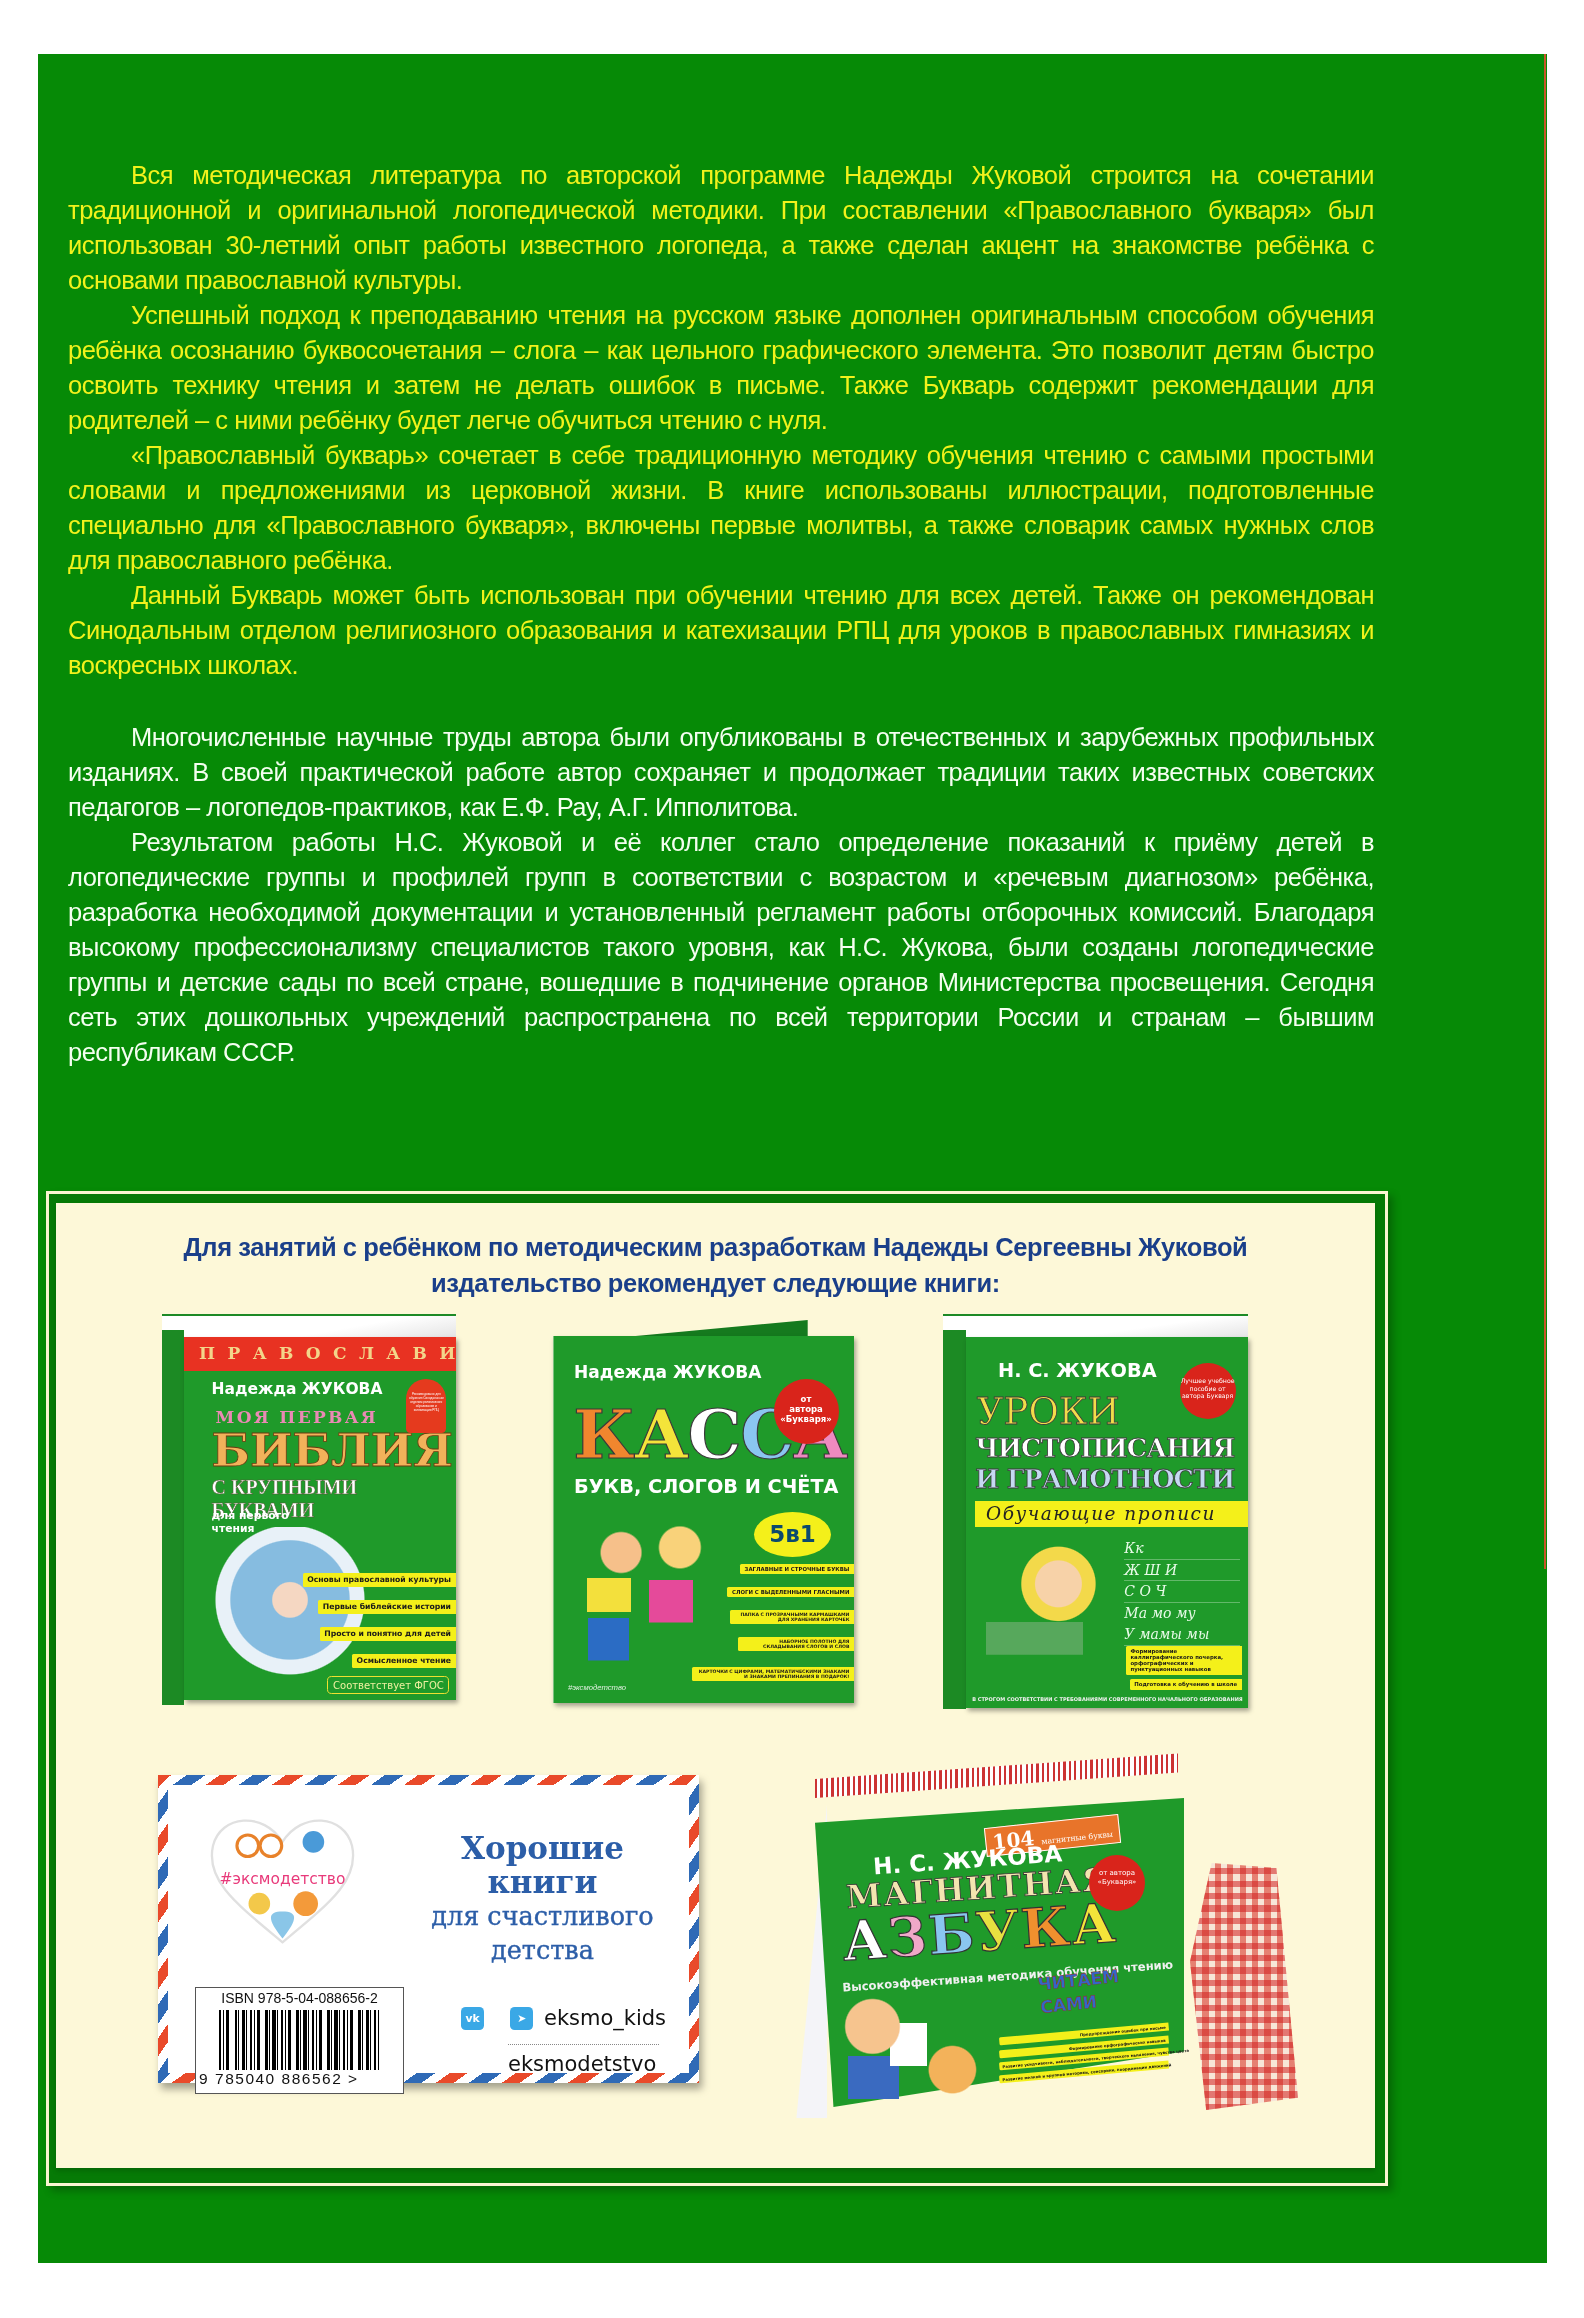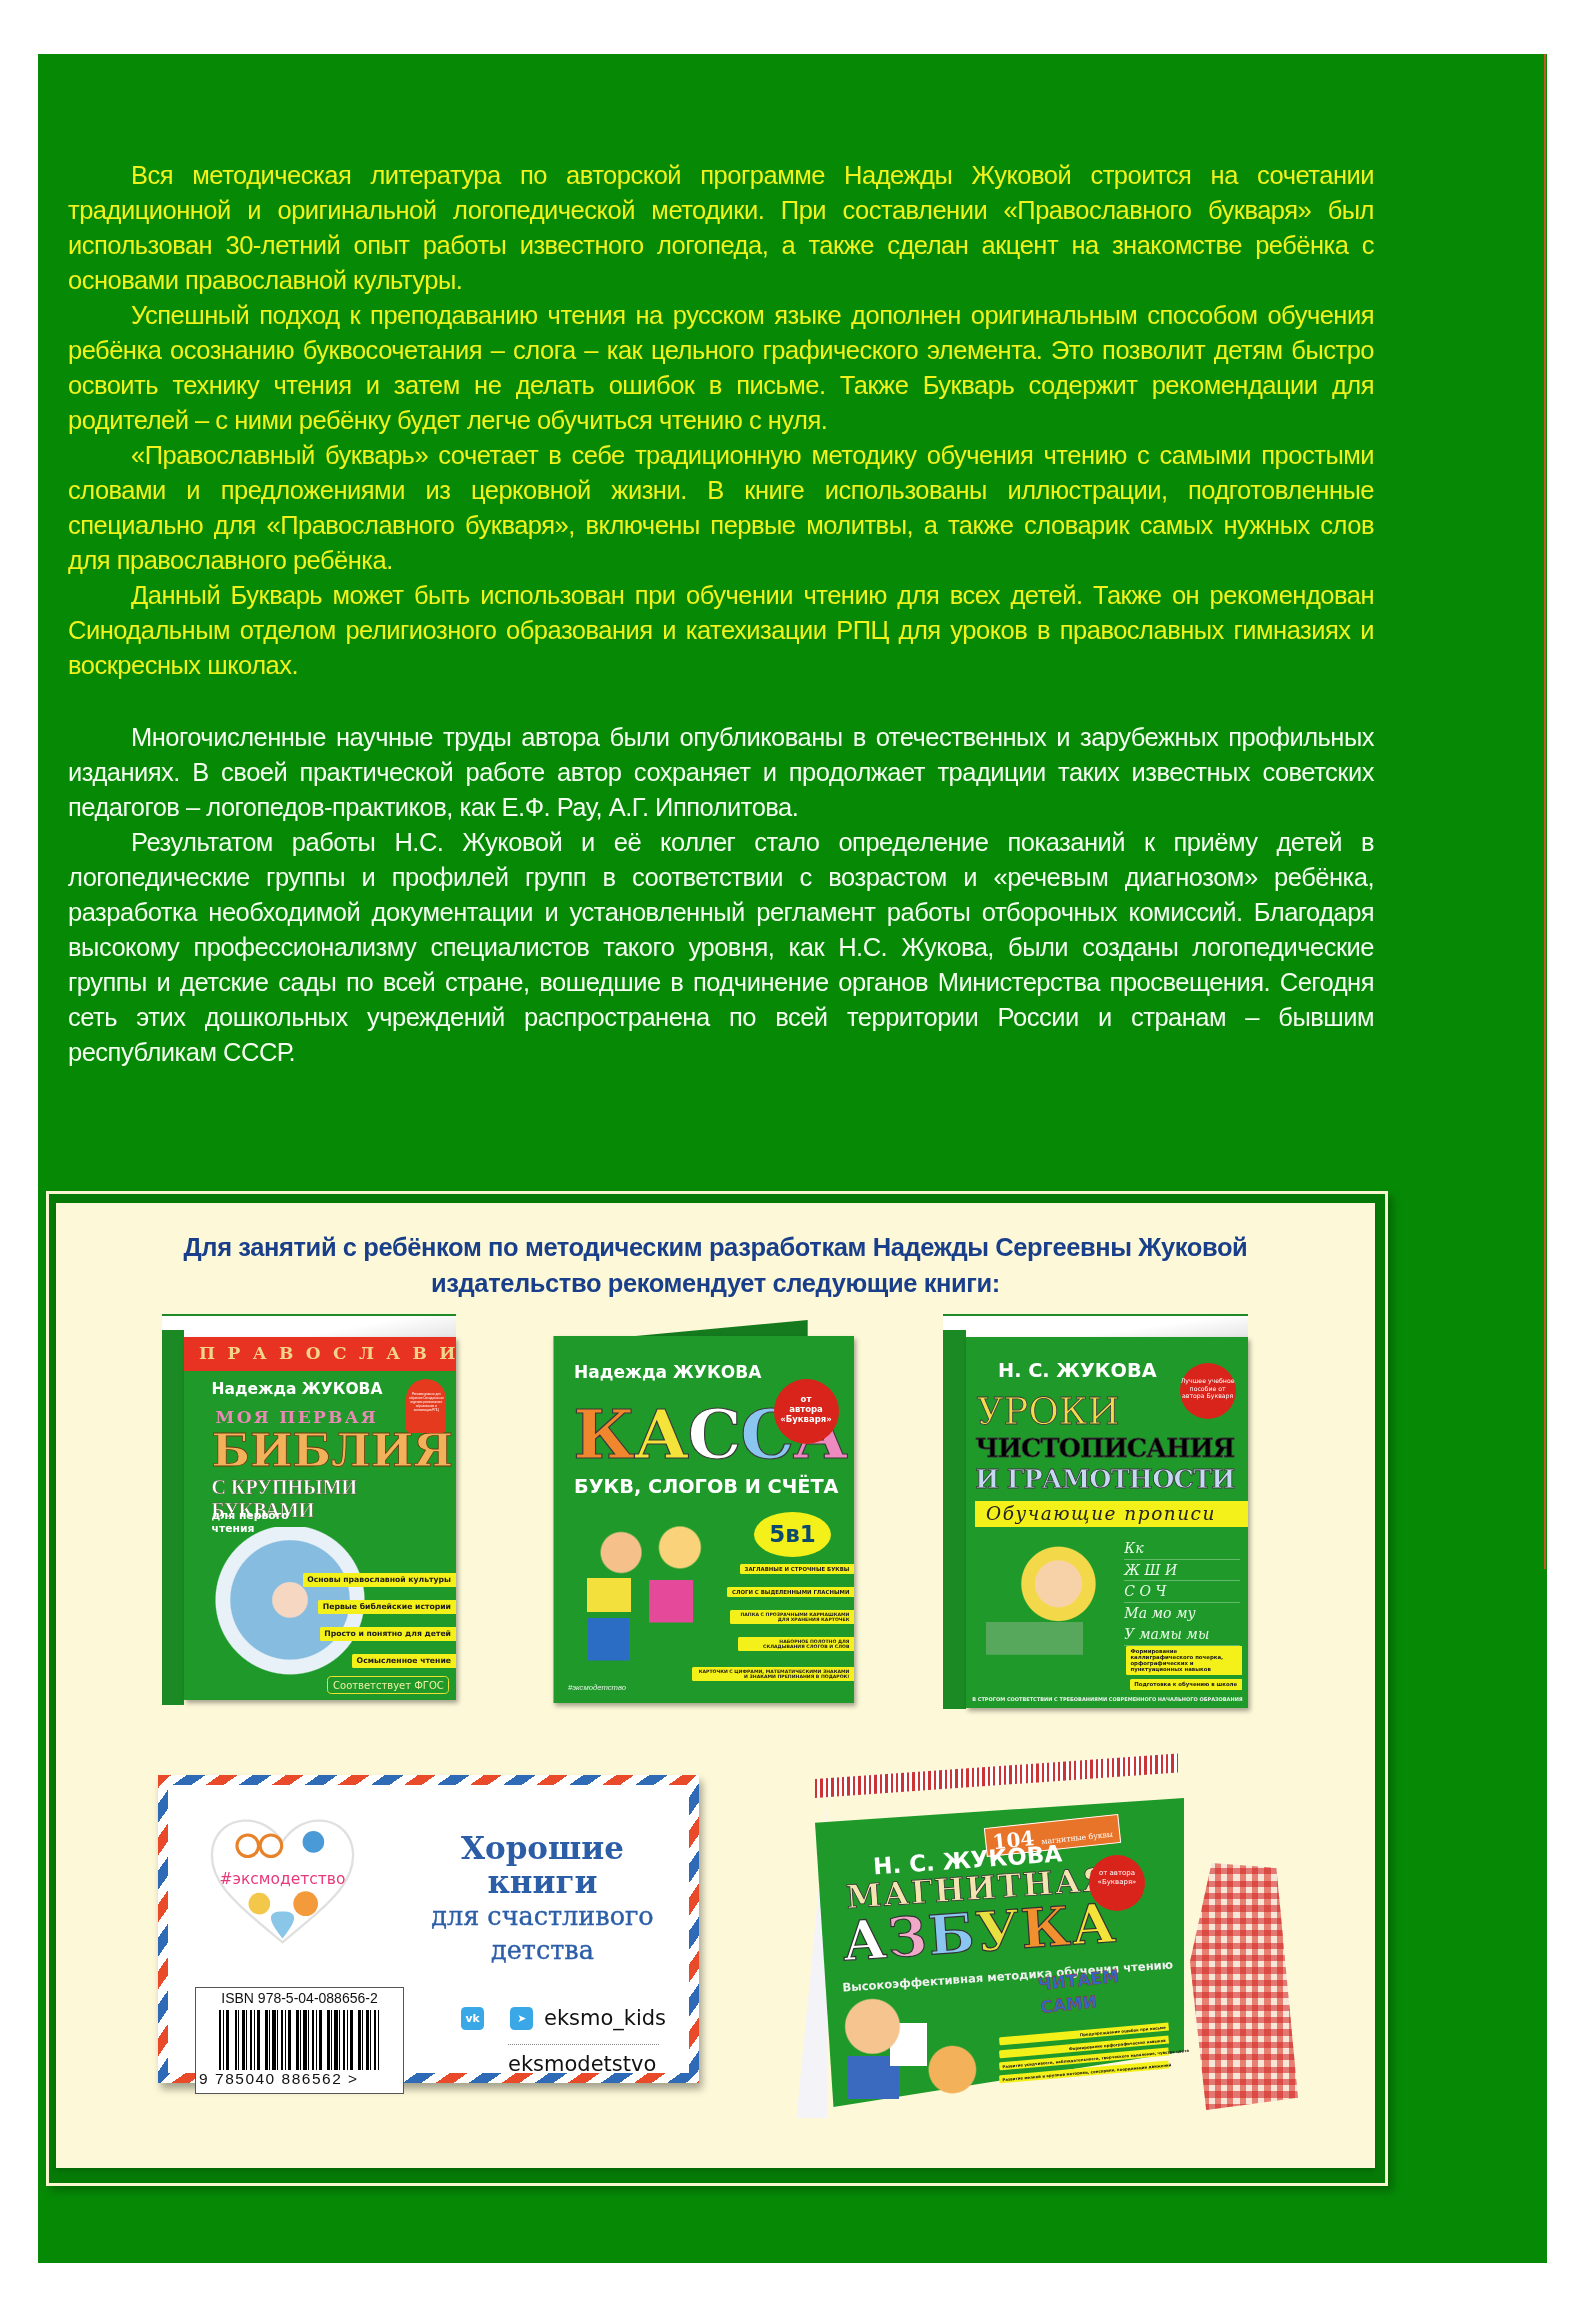--- a/index.html
+++ b/index.html
@@ -89,21 +89,21 @@
                           linear-gradient(#2b6cc4, #2b6cc4) 10% 85%/28% 25% no-repeat; }
   .b2 .hashtag { position:absolute; left:14px; bottom:10.8px; color:#e0f0e0; font-size:7.7px; font-style:italic; }
 
   
   .b3 { left: 943px; top: 1314px; width: 305px; height: 402px; }
   .b3 .top { position: absolute; left: 0; top: 0; width: 305px; height: 31px;
              background: linear-gradient(172deg, #ffffff 55%, #ddd 100%); border-top: 2.3px solid #1d8a26; }
   .b3 .spine { position: absolute; left: 0; top: 15.5px; width: 23px; height: 379px; background: #1c8a24; }
   .b3 .face { left: 23px; top: 23px; width: 282px; height: 371px; }
   .b3 .t1 { position:absolute; left:10.8px; top:53px; font-family:"DejaVu Serif", serif; font-size:37px; font-weight:normal; color:#f3dc4a; -webkit-text-stroke:0.8px #3a3a3a;}
-  .b3 .t2 { position:absolute; left:9.3px; top:96px; font-family:"DejaVu Serif", serif; font-size:25.5px; font-weight:bold; color:#000000; -webkit-text-stroke:0.8px #3a3a3a; letter-spacing:-0.8px;}
+  .b3 .t2 { position:absolute; left:9.3px; top:96px; font-family:"DejaVu Serif", serif; font-size:25.5px; font-weight:bold; color:#ffffff; -webkit-text-stroke:0.8px #3a3a3a; letter-spacing:-0.8px;}
   .b3 .t3 { position:absolute; left:9.3px; top:127px; font-family:"DejaVu Serif", serif; font-size:25.5px; font-weight:bold; color:#c6d9f2; -webkit-text-stroke:0.8px #3a3a3a; letter-spacing:-0.8px;}
   .b3 .band { position:absolute; left:9.3px; top:164px; width:273px; height:26px; background:#f4f01a;
               font-family:"DejaVu Serif", serif; font-style:italic; font-size:18.5px; color:#222; padding-left:10.8px; line-height:26px; letter-spacing:1.5px;}
   .b3 .seal { position:absolute; right:12.4px; top:26px; width:56px; height:56px; border-radius:50%; background:#d9241b;
               color:#fff; font-size:6.2px; text-align:center; padding-top:14px; line-height:7.7px; font-family:"DejaVu Sans", sans-serif; }
   .b3 .girl { position:absolute; left:15.5px; top:201px; width:139px; height:131px;
               background: radial-gradient(circle at 55% 35%, #f7d2a8 0 20%, #f3d94a 21% 32%, transparent 33%),
                           linear-gradient(#57a85c, #57a85c) 10% 85%/70% 25% no-repeat; }
   .b3 .script { position:absolute; right:7.7px; top:201px; width:116px; height:108px; color:#e8fbe8;
                 font-family:"DejaVu Serif", serif; font-style:italic; font-size:14px; line-height:21.6px;

